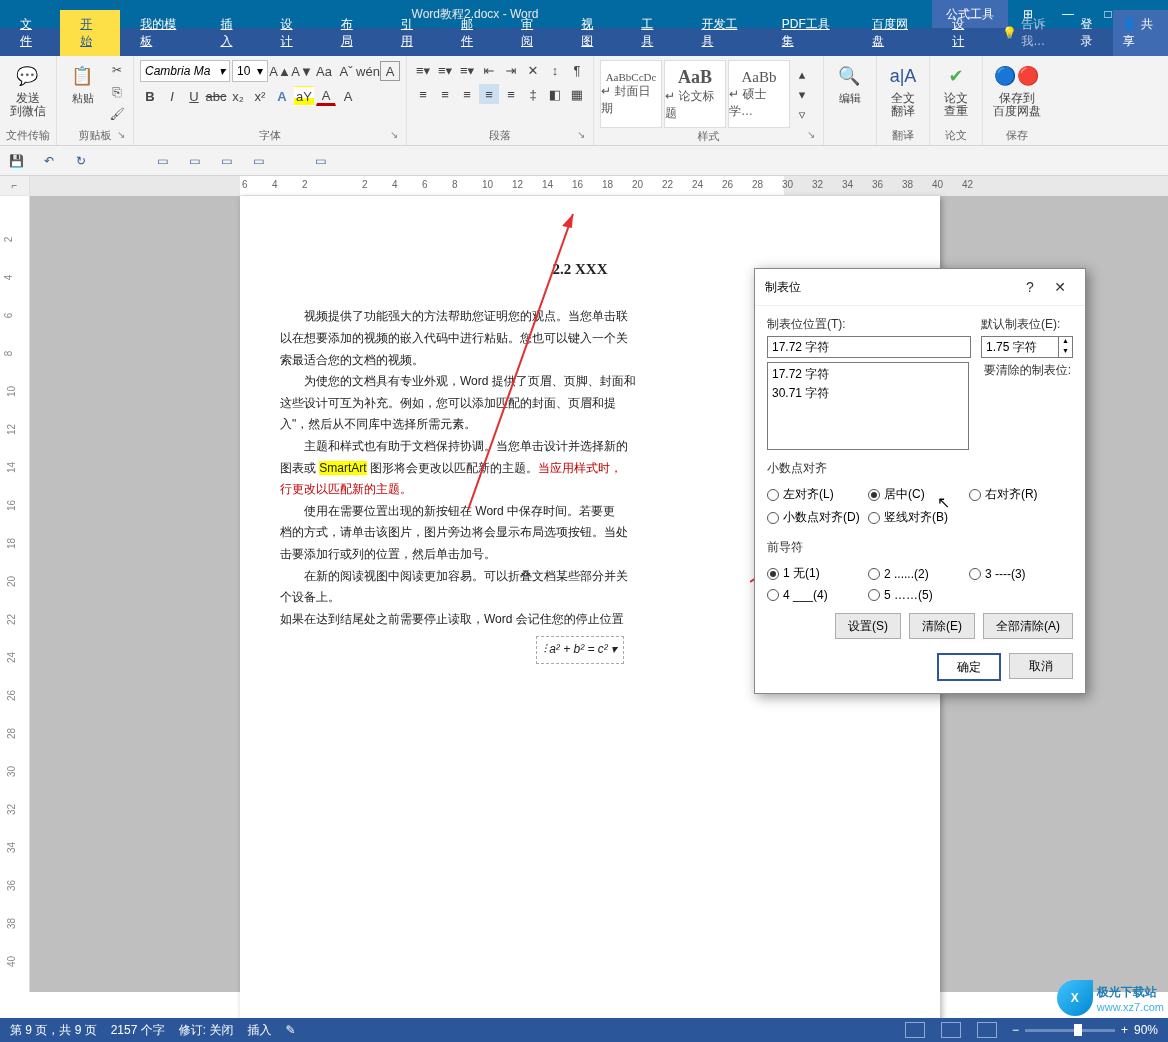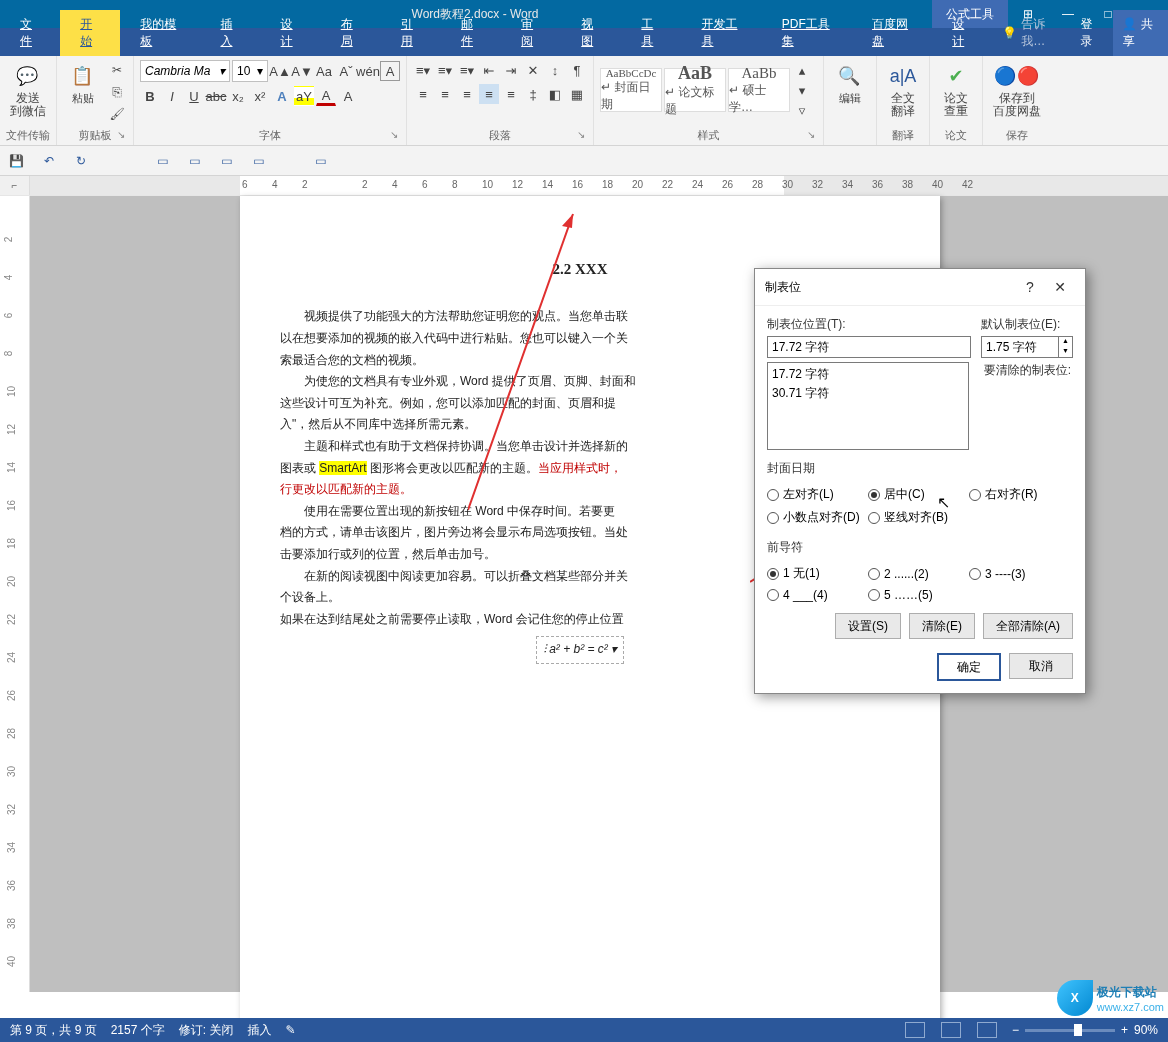--- a/index.html
+++ b/index.html
@@ -22,21 +22,21 @@
 .bigbtn{display:flex;flex-direction:column;align-items:center;justify-content:center;padding:2px 4px;min-width:40px;}
 .bigbtn .ico{width:28px;height:28px;border:1px solid transparent;display:flex;align-items:center;justify-content:center;font-size:18px;}
 .bigbtn .lbl{font-size:11px;color:#444;text-align:center;line-height:1.1;margin-top:2px;}
 .fontbox{display:flex;flex-direction:column;gap:4px;}
 .frow{display:flex;gap:2px;align-items:center;}
 .combo{border:1px solid #c0c0c0;background:#fff;height:22px;display:flex;align-items:center;padding:0 4px;}
 .combo.fname{width:90px;font-style:italic;}
 .combo.fsize{width:36px;}
 .smbtn{width:20px;height:20px;border:1px solid transparent;display:flex;align-items:center;justify-content:center;font-size:13px;color:#444;}
 .stylebox{display:flex;gap:2px;align-items:center;}
-.styleitem{border:1px solid #ddd;background:#fff;width:62px;height:44px;display:flex;flex-direction:column;align-items:center;justify-content:center;font-size:10px;color:#555;}
+.styleitem{border:1px solid #ddd;background:#fff;width:62px;height:68px;display:flex;flex-direction:column;align-items:center;justify-content:center;font-size:10px;color:#555;}
 .styleitem .pv{font-family:serif;}
 .qat{background:#f3f3f3;border-bottom:1px solid #d4d4d4;height:30px;display:flex;align-items:center;padding:0 6px;gap:10px;}
 .qat .qbtn{width:22px;height:22px;display:flex;align-items:center;justify-content:center;color:#2b579a;}
 .rulerbar{background:#fff;height:20px;border-bottom:1px solid #e6e6e6;display:flex;}
 .rcorner{width:30px;background:#f0f0f0;border-right:1px solid #ddd;display:flex;align-items:center;justify-content:center;font-size:10px;color:#666;}
 .hruler{flex:1;position:relative;background:#fff;}
 .hruler .num{position:absolute;top:3px;font-size:10px;color:#666;}
 .hruler .shade{position:absolute;top:0;bottom:0;background:#e8e8e8;}
 .workspace{display:flex;height:796px;background:#bfbfbf;}
 .vruler{width:30px;background:#fff;border-right:1px solid #ddd;position:relative;}
@@ -402,21 +402,21 @@
     </div>
     <div class="dlg-row">
       <div class="listbox">
         <div>17.72 字符</div>
         <div>30.71 字符</div>
       </div>
       <div style="width:92px">
         <div class="dlg-lbl" style="text-align:right">要清除的制表位:</div>
       </div>
     </div>
-    <div class="sect">封面日期</div>
+    <div class="sect">小数点对齐</div>
     <div class="radios">
       <label class="radio">
           <span class="rc"></span>
           <span>左对齐(L)</span>
         </label>
       <label class="radio">
           <span class="rc sel"></span>
           <span>居中(C)</span>
         </label>
       <label class="radio">

